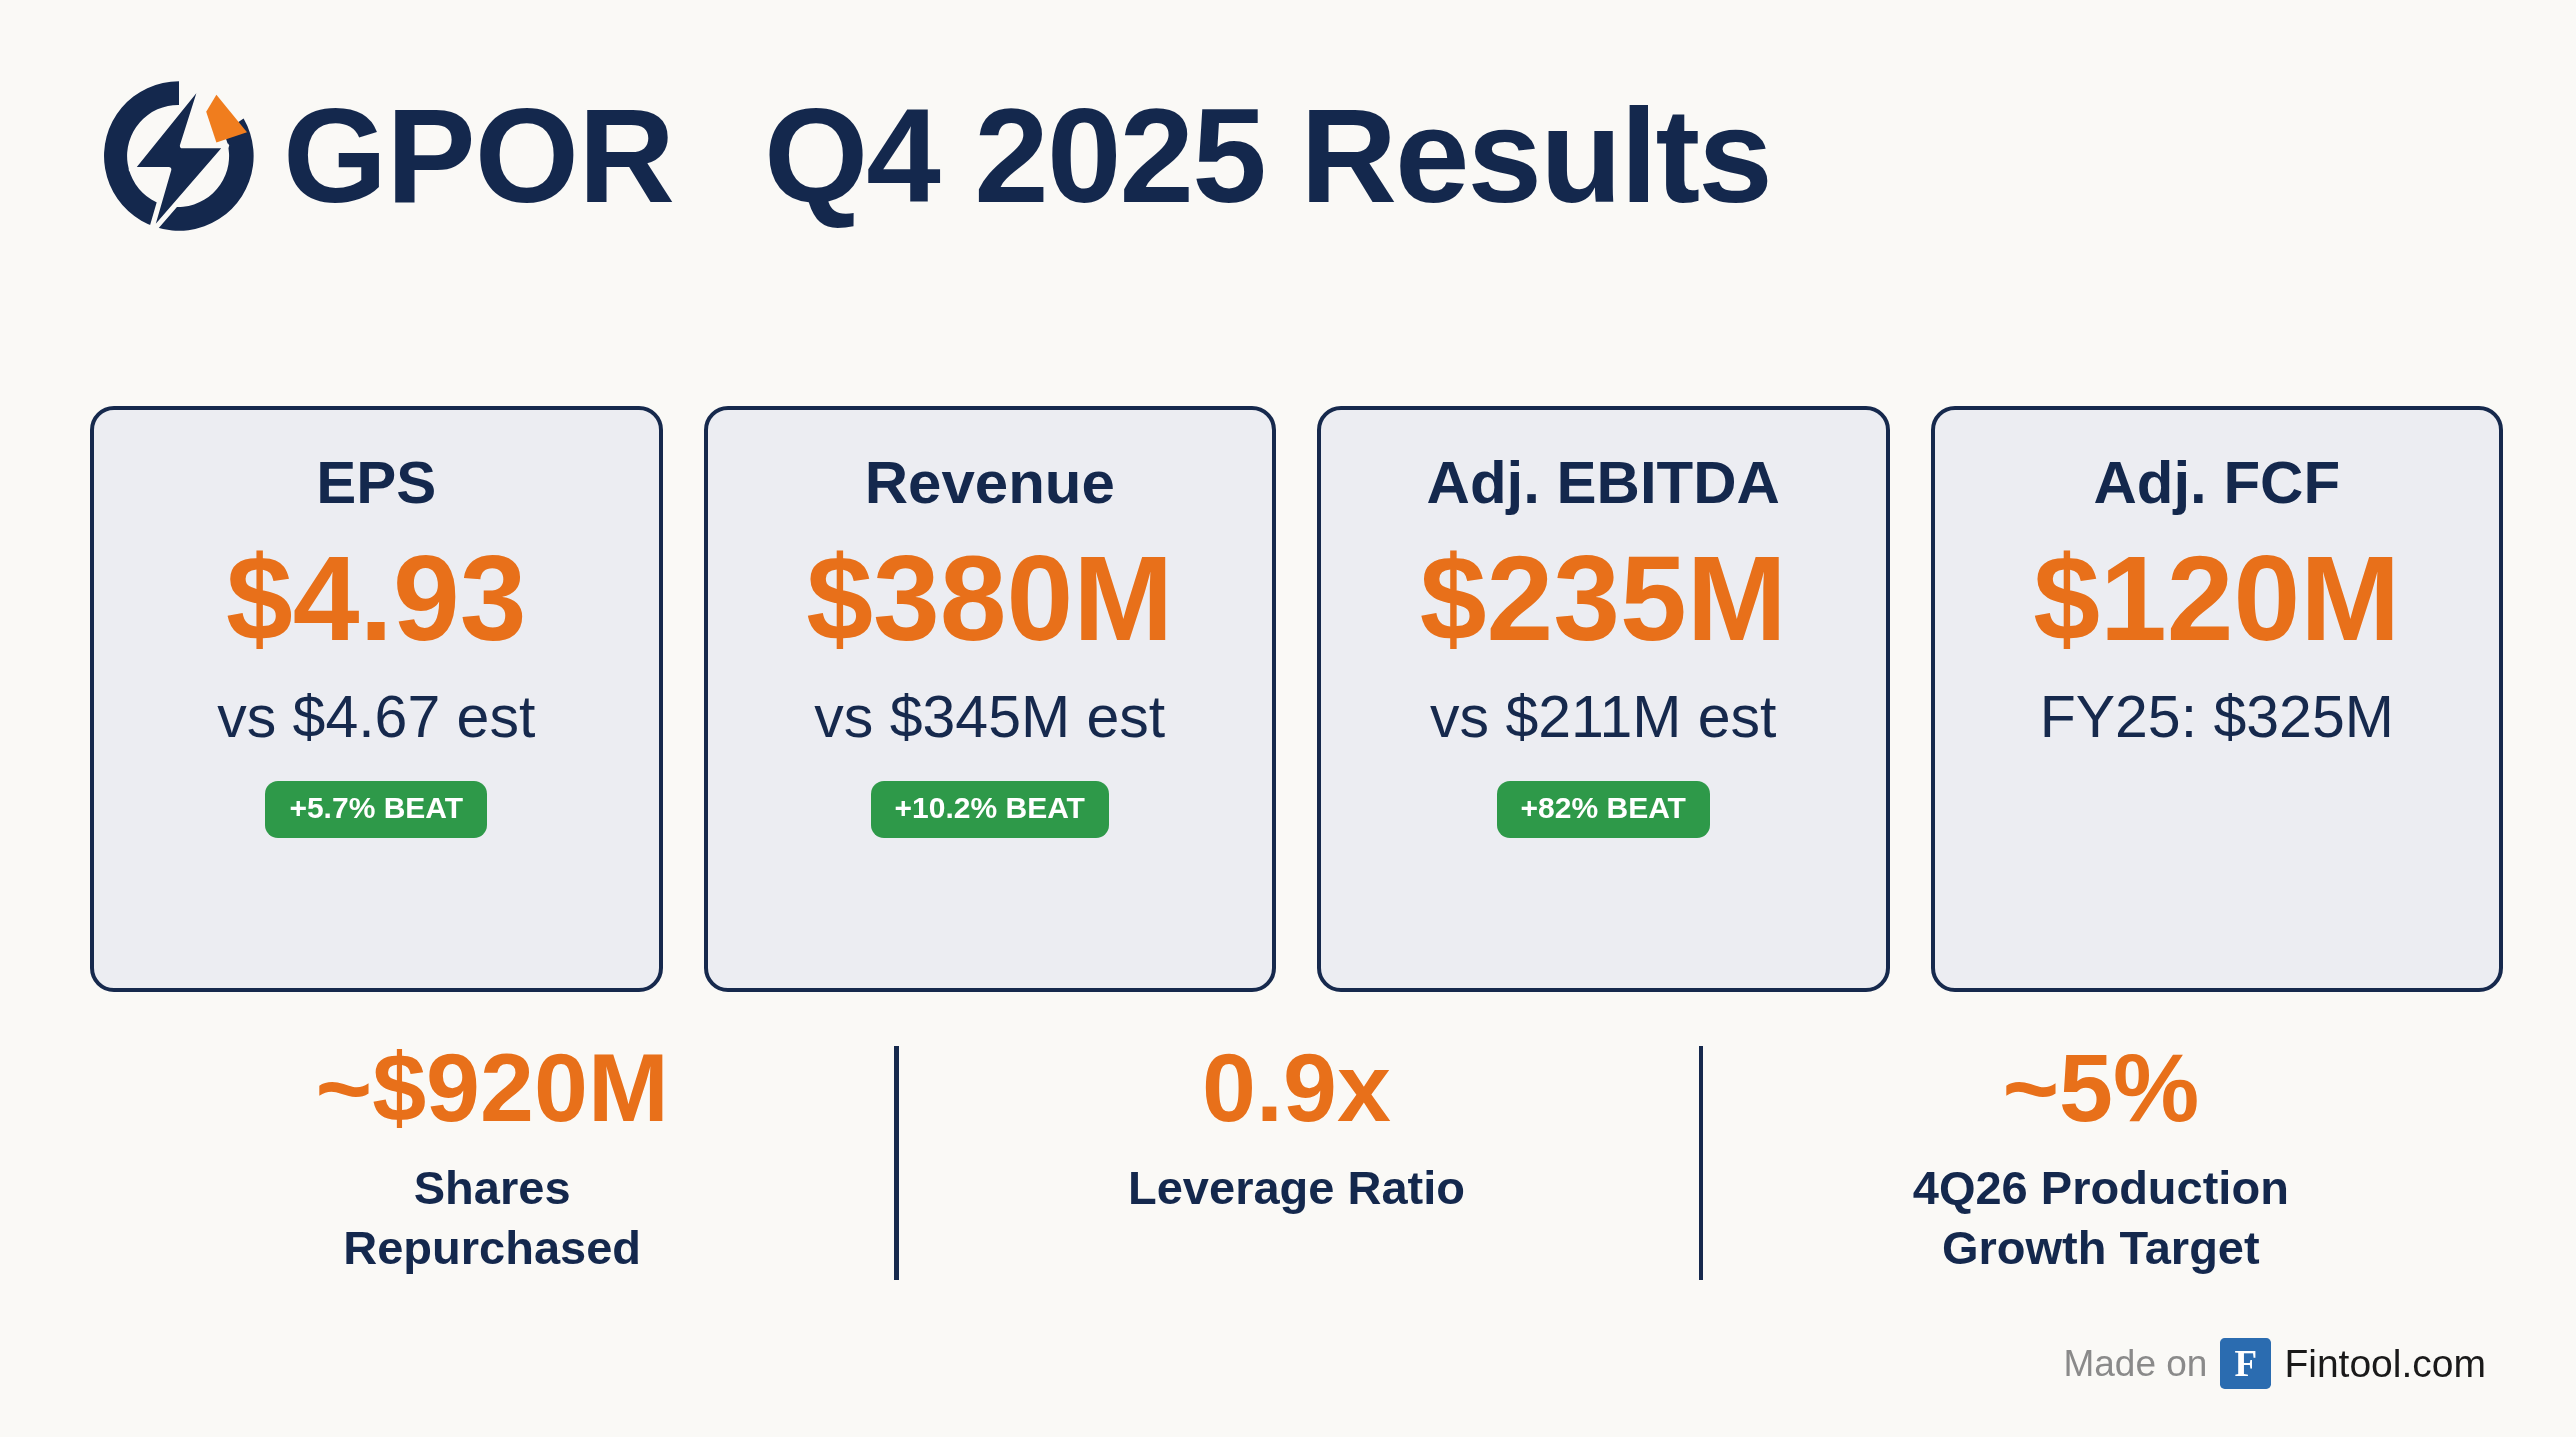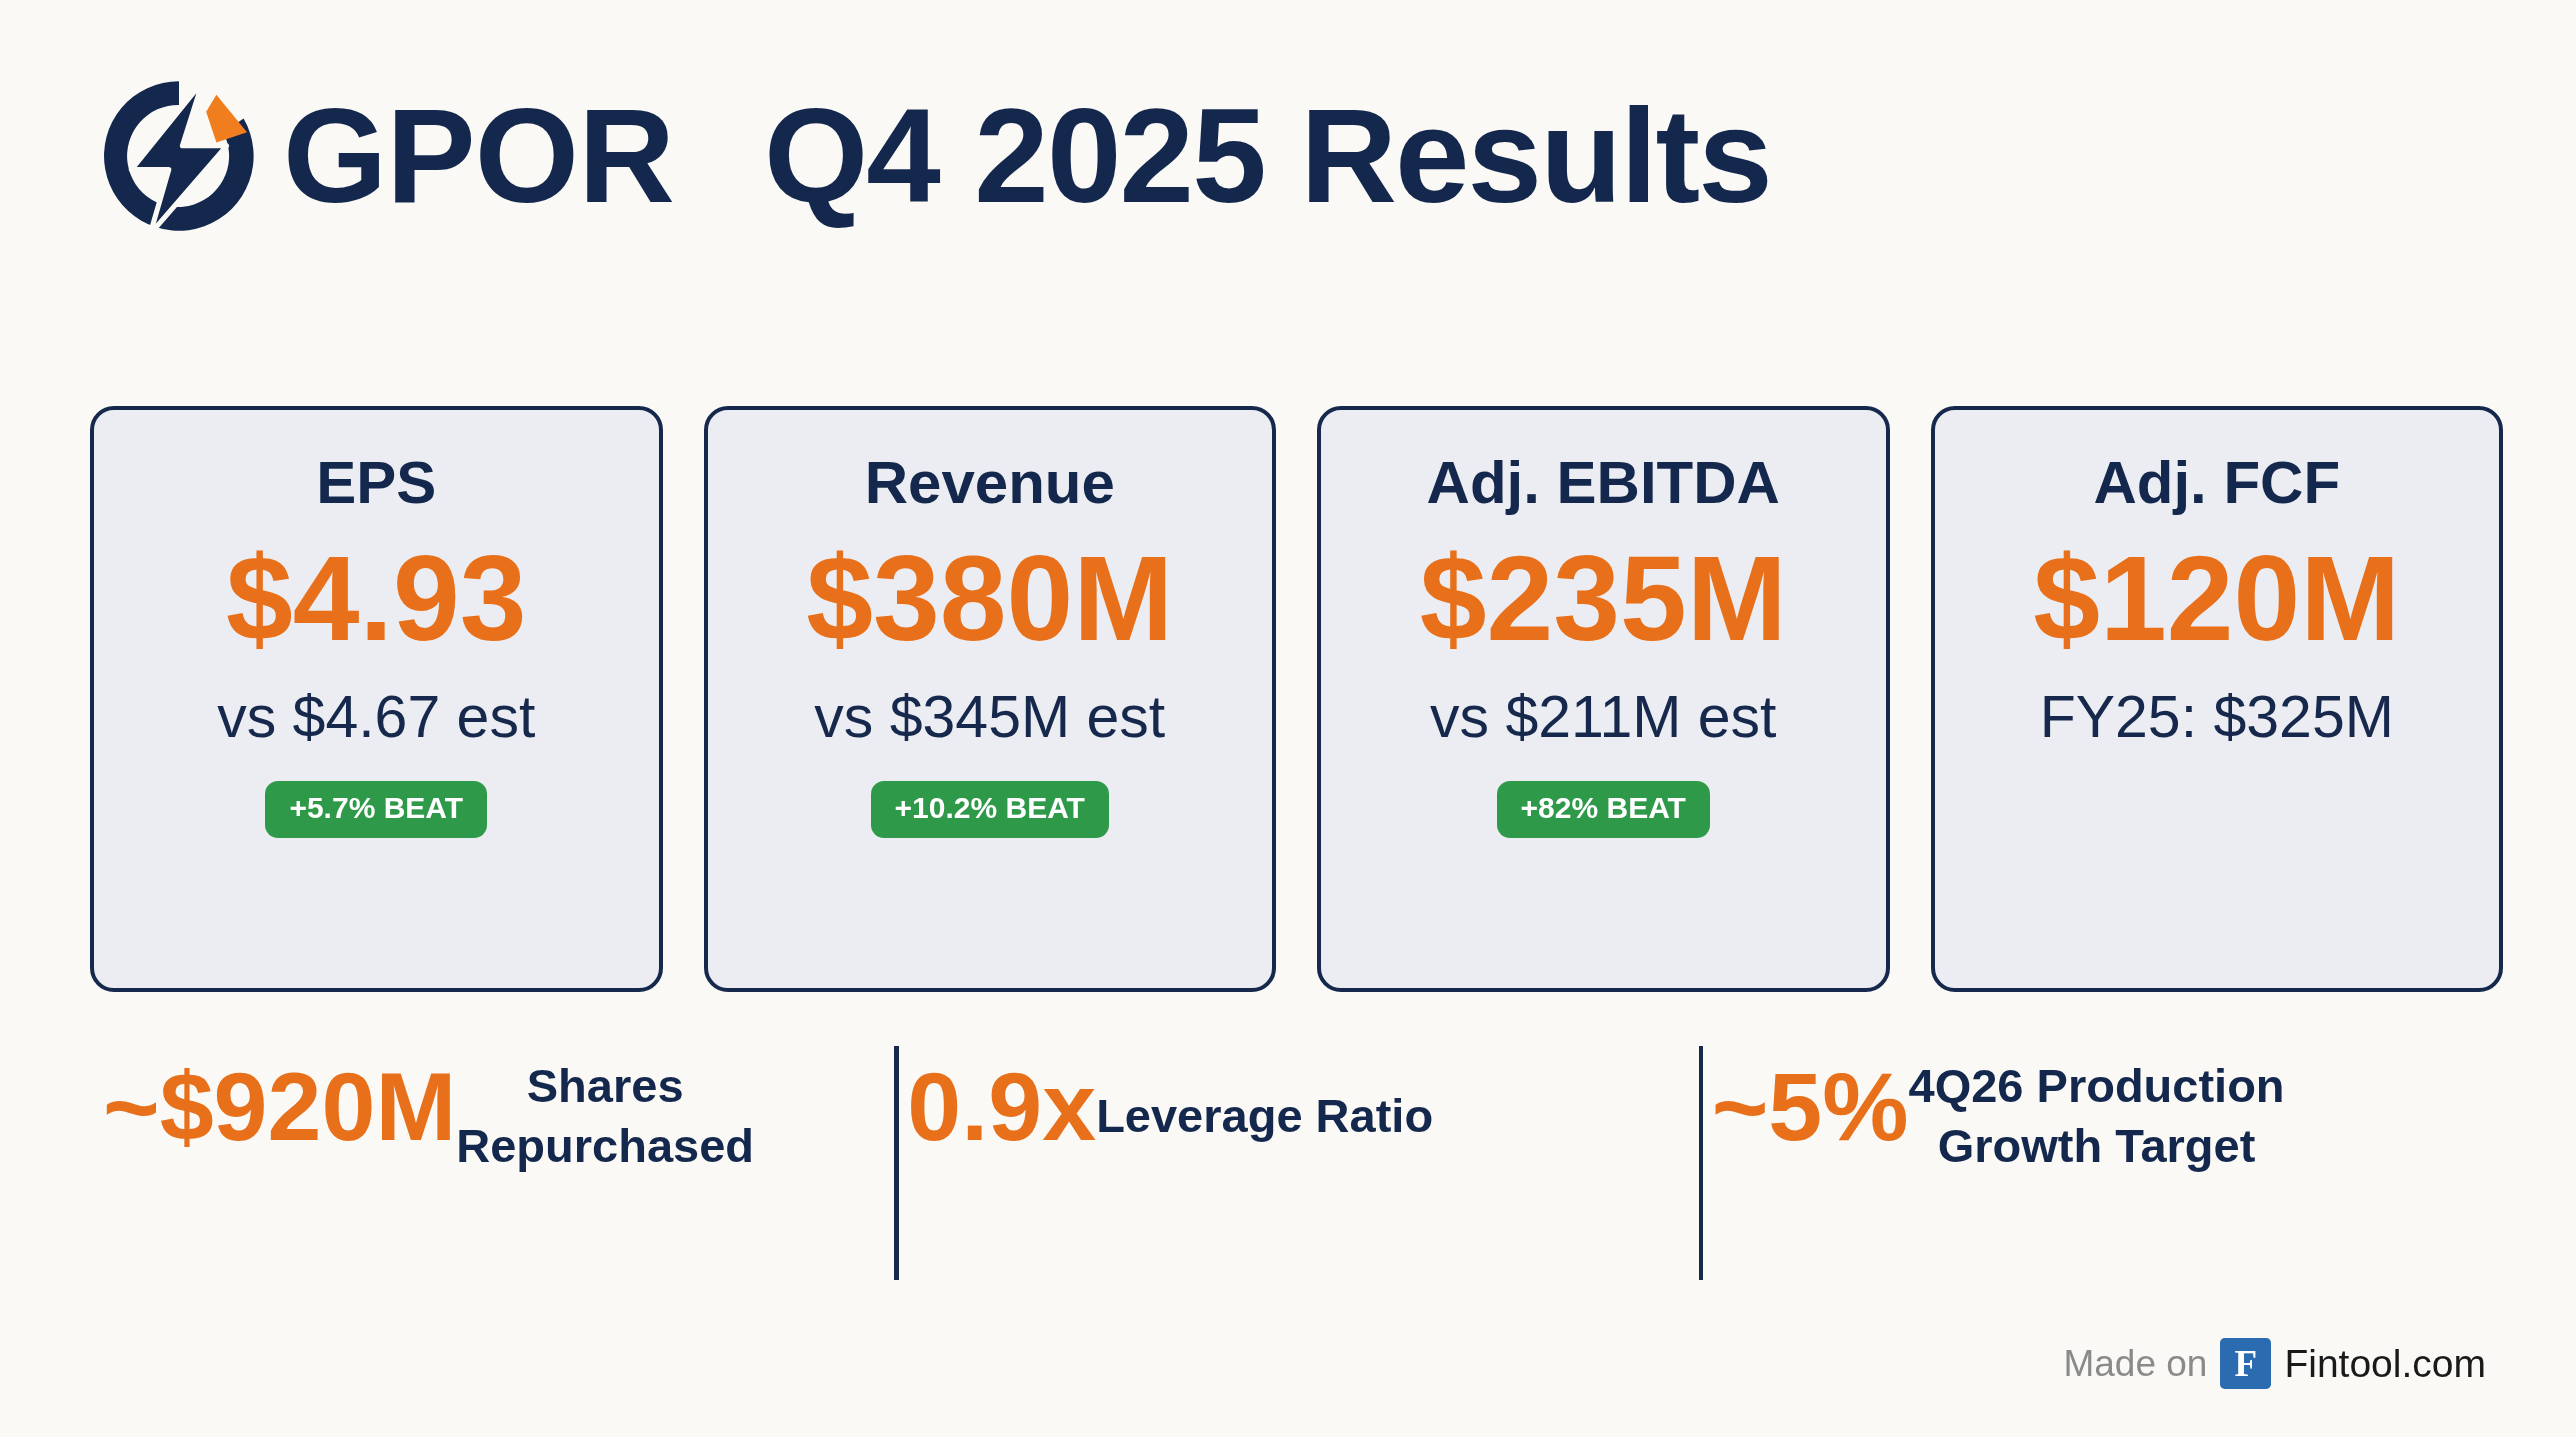--- a/index.html
+++ b/index.html
@@ -114,21 +114,21 @@
   .stats-row {
     position: absolute;
     left: 90px;
     top: 1037px;
     width: 2413px;
     display: flex;
   }
   .stat {
     flex: 1 1 0;
     display: flex;
-    flex-direction: row;
+    flex-direction: column;
     align-items: center;
     position: relative;
     padding: 0 13px;
     box-sizing: border-box;
   }
   .stat + .stat::before {
     content: "";
     position: absolute;
     left: 0;
     top: 9.4px;

